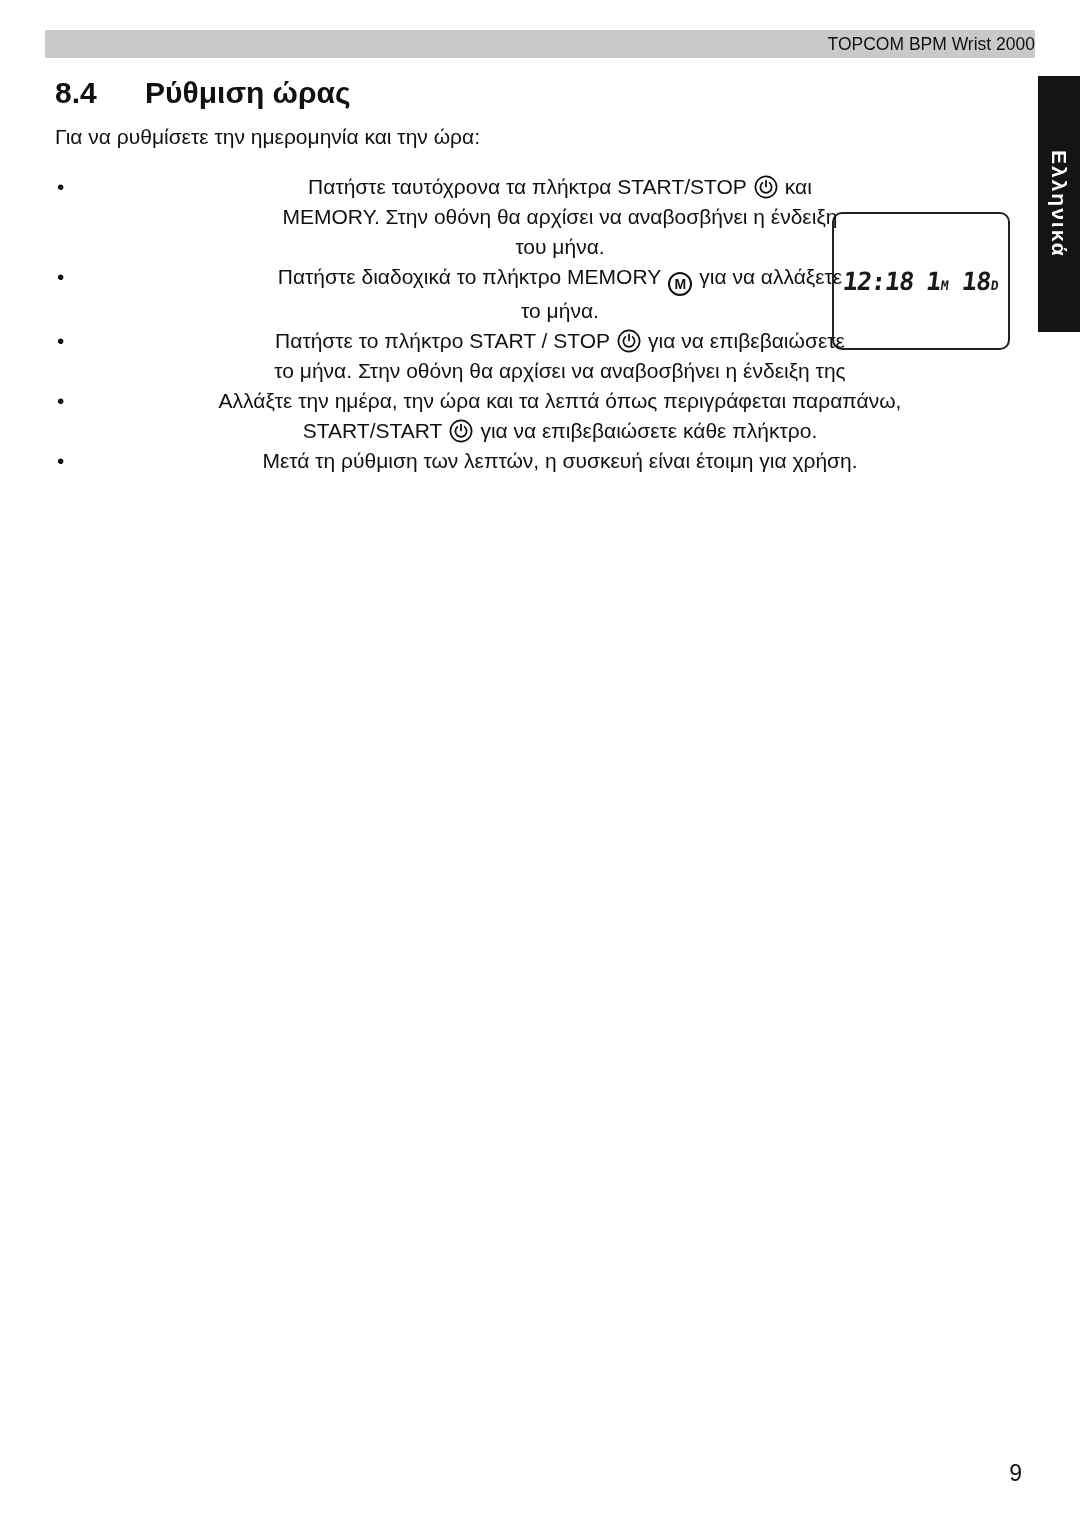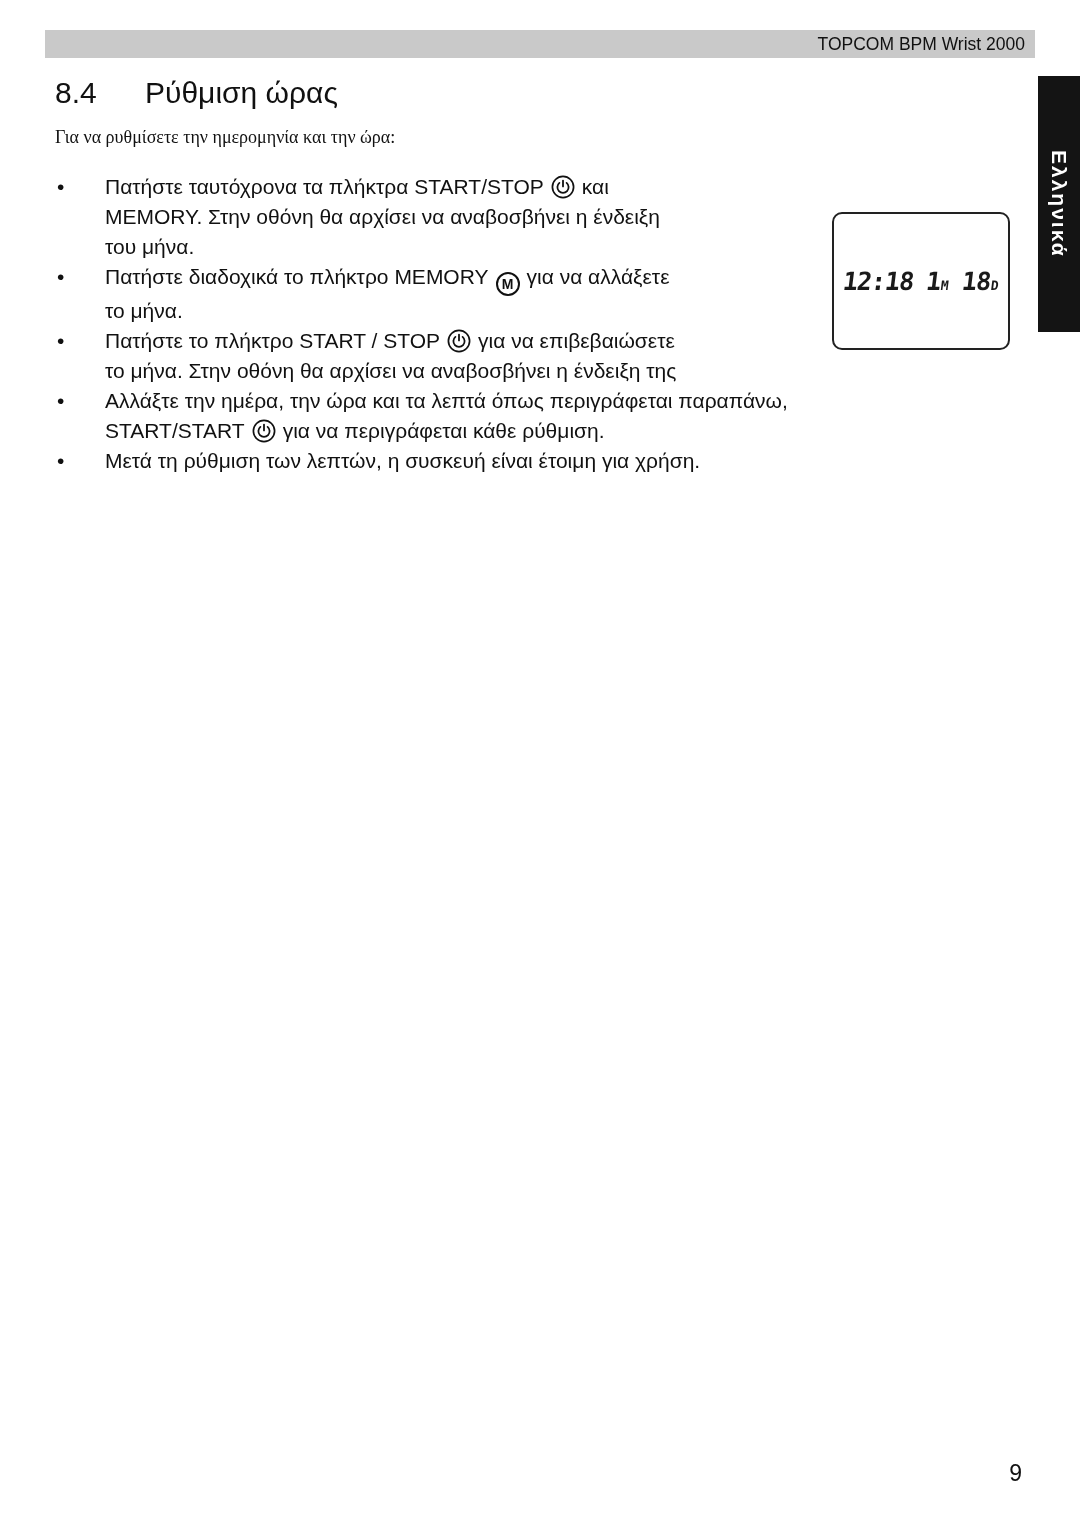--- a/index.html
+++ b/index.html
@@ -9,47 +9,46 @@
     position:relative;
     font-family:"Liberation Sans","DejaVu Sans",sans-serif;
     color:#111;
     overflow:hidden;
   }
   .header-bar {
     position:absolute; left:45px; top:30px;
     width:990px; height:28px;
     background:#c9c9c9;
     display:flex; align-items:center; justify-content:flex-end;
-    padding-right:10px;
     font-size:17.5px;
   }
   .side-tab {
     position:absolute; top:76px; right:0;
     width:42px; height:256px;
     background:#141414;
     display:flex; align-items:center; justify-content:center;
   }
   .side-tab-text {
     writing-mode:vertical-rl;
     color:#fff; font-weight:bold;
     font-size:21px; letter-spacing:2px;
     white-space:nowrap;
   }
   .content { position:absolute; left:55px; top:76px; width:960px; }
-  .heading { display:flex; font-size:30px; font-weight:normal; margin-bottom:12px; }
+  .heading { display:flex; font-size:30px; font-weight:bold; margin-bottom:12px; }
   .h-num { width:90px; flex:0 0 90px; }
-  .intro { font-size:18px; line-height:30px; margin-bottom:0;font-family:Liberation Serif, serif; }
+  .intro { font-size:21px; line-height:30px; margin-bottom:0; }
   .bullets { list-style:none; margin-top:20px; }
   .bullets li { position:relative; padding-left:50px; }
   .bullets li::before {
     content:"\2022";
     position:absolute; left:2px; top:0;
     font-size:21px; line-height:30px;
   }
-  .ln { font-size:21px; line-height:30px; white-space:nowrap; }
+  .ln { font-size:21px; line-height:30px; white-space:nowrap;text-align:center; }
   .icon-power { display:inline-block; vertical-align:-5px; margin:0 7px; }
   .m-circle {
     display:inline-flex; width:24px; height:24px;
     border:2px solid #111; border-radius:50%;
     align-items:center; justify-content:center;
     font-size:14px; font-weight:bold;
     vertical-align:-5px; margin:0 7px;
     line-height:1;
   }
   .lcd {
@@ -134,21 +133,21 @@
       <div class="ln"><span>το μήνα. Στην οθόνη θα αρχίσει να αναβοσβήνει η ένδειξη της</span></div>
     </li>
 
     <li>
       <div class="ln"><span>Αλλάξτε την ημέρα, την ώρα και τα λεπτά όπως περιγράφεται παραπάνω,</span></div>
       <div class="ln">
         <span>START/START</span><svg class="icon-power" width="24" height="24" viewBox="0 0 24 24">
             <circle cx="12" cy="12" r="10.6" fill="none" stroke="#111" stroke-width="1.7"></circle>
             <path d="M12 5.6 L12 11.4" stroke="#111" stroke-width="1.8" fill="none" stroke-linecap="round"></path>
             <path d="M8.4 7.9 a 5.6 5.6 0 1 0 7.2 0" fill="none" stroke="#111" stroke-width="1.8" stroke-linecap="round"></path>
-          </svg><span>για να περιγράφεται κάθε ρύθμιση.</span>
+          </svg><span>για να επιβεβαιώσετε κάθε πλήκτρο.</span>
       </div>
     </li>
 
     <li>
       <div class="ln"><span>Μετά τη ρύθμιση των λεπτών, η συσκευή είναι έτοιμη για χρήση.</span></div>
     </li>
 
   </ul>
 </main>
 

